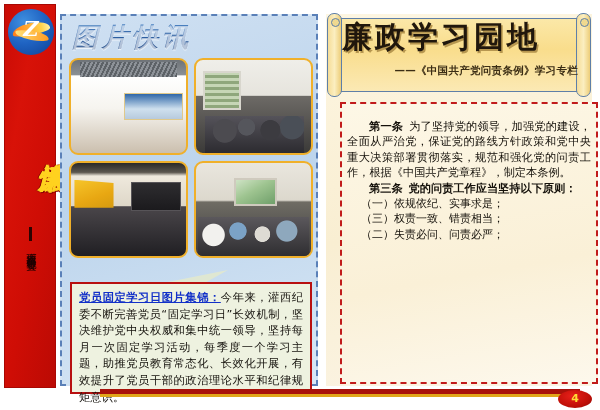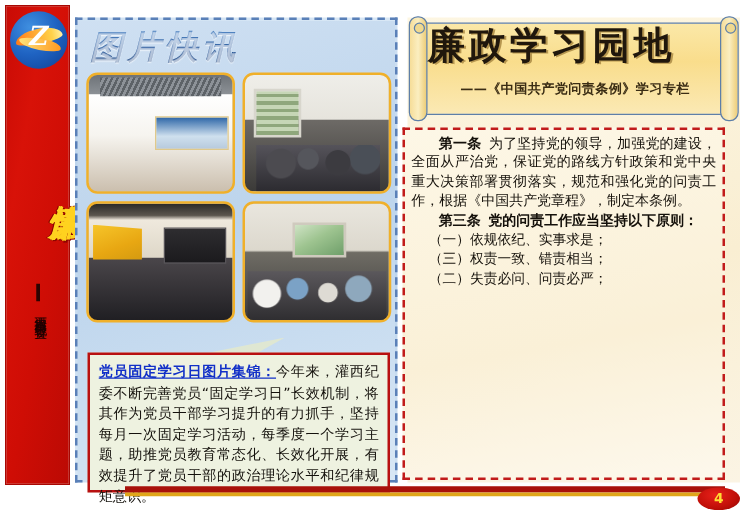--- a/index.html
+++ b/index.html
@@ -219,30 +219,30 @@
     position: absolute; left: 16px; top: 12px;
     width: 236px; 
     font-family: "DejaVu Serif", serif;
     font-weight: 700; font-size: 30px; line-height: 34px;
     letter-spacing: 3px;
     color: #20170c;
     text-shadow: 1.5px 1.5px 0 #b79750;
   }
   .scroll-sub {
     position: absolute; left: 16px; top: 56px;
-    width: 236px; text-align: center;
+    width: 236px; text-align: right;
     font-size: 10.5px; color: #3b2d14; font-weight: 700;
     letter-spacing: .3px;
   }
   .study-body {
-    position: absolute; left: 322px; top: 102px;
+    position: absolute; left: 340px; top: 102px;
     width: 258px; height: 282px;
     border: 2px dashed #c11b1b;
     background: linear-gradient(170deg,#fdf7e6 0%,#faf0d7 60%,#fdf8ec 100%);
-    padding: 3px 5px 0 5px;
+    padding: 15px 5px 0 5px;
     overflow: hidden;
   }
   .art { margin: 0 0 0 0; }
   .art p {
     font-size: 11.2px;
     line-height: 15.4px;
     color: #14100a;
     text-align: justify;
     text-indent: 22px;
     font-family: "DejaVu Sans", sans-serif;
@@ -299,21 +299,21 @@
     <div class="photo-grid">
       <div class="ph ph1"></div>
       <div class="ph ph2"></div>
       <div class="ph ph3"></div>
       <div class="ph ph4"></div>
     </div>
 
     <div class="caption-tail"></div>
     <div class="caption">
       <div class="caption-inner">
-        <span class="caption-lead">党员固定学习日图片集锦：</span><span>今年来，灌西纪委不断完善党员“固定学习日”长效机制，将其作为党员干部学习提升的有力抓手，坚持每月一次固定学习活动，每季度一个学习主题，助推党员教育常态化、长效化开展，有效提升了党员干部的政治理论水平和纪律规矩意识。</span>
+        <span class="caption-lead">党员固定学习日图片集锦：</span><span>今年来，灌西纪委不断完善党员“固定学习日”长效机制，坚决维护党中央权威和集中统一领导，坚持每月一次固定学习活动，每季度一个学习主题，助推党员教育常态化、长效化开展，有效提升了党员干部的政治理论水平和纪律规矩意识。</span>
       </div>
     </div>
   </div>
 
   <div class="study-panel"></div>
 
   <div class="scroll">
     <div class="scroll-body"></div>
     <div class="scroll-cap l"></div>
     <div class="scroll-cap r"></div>

